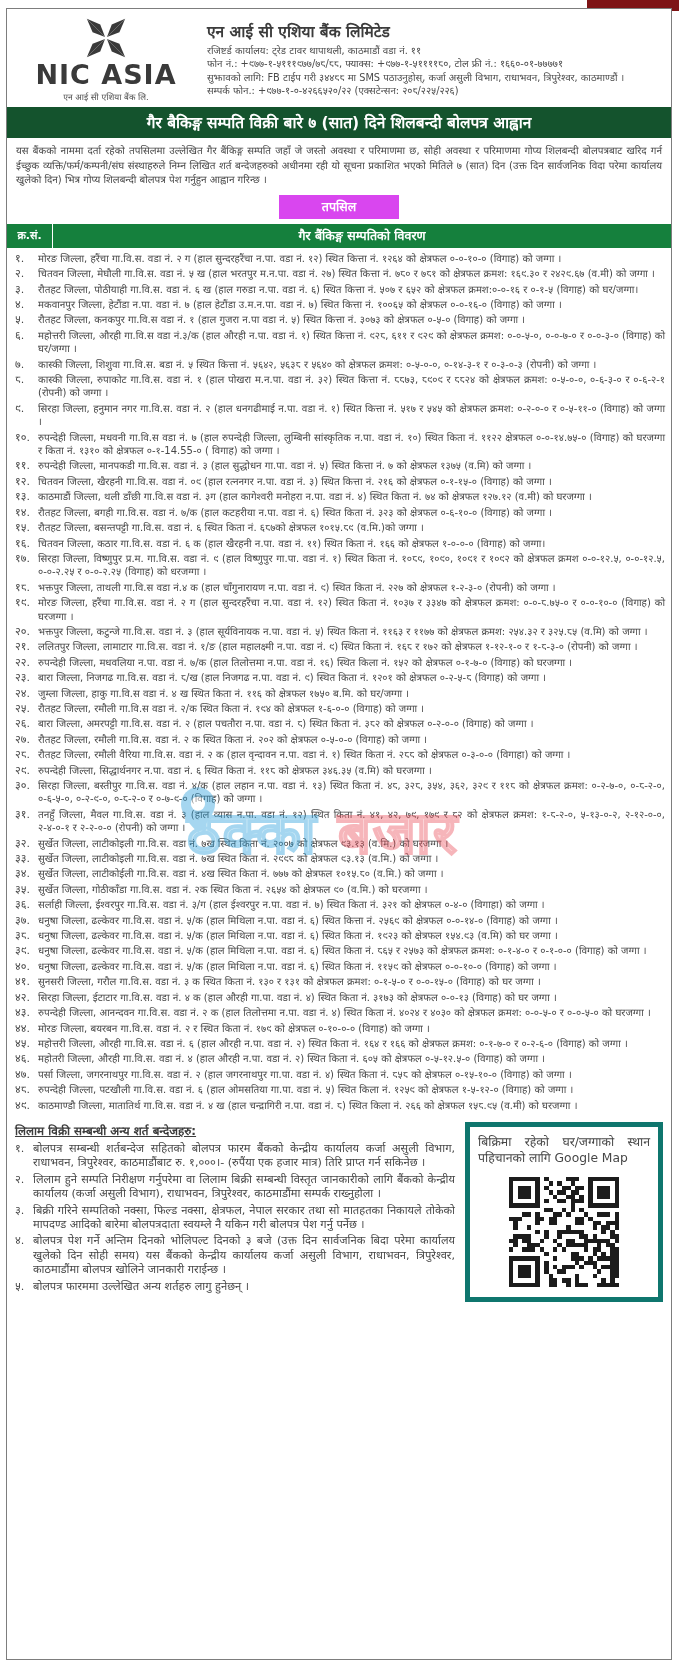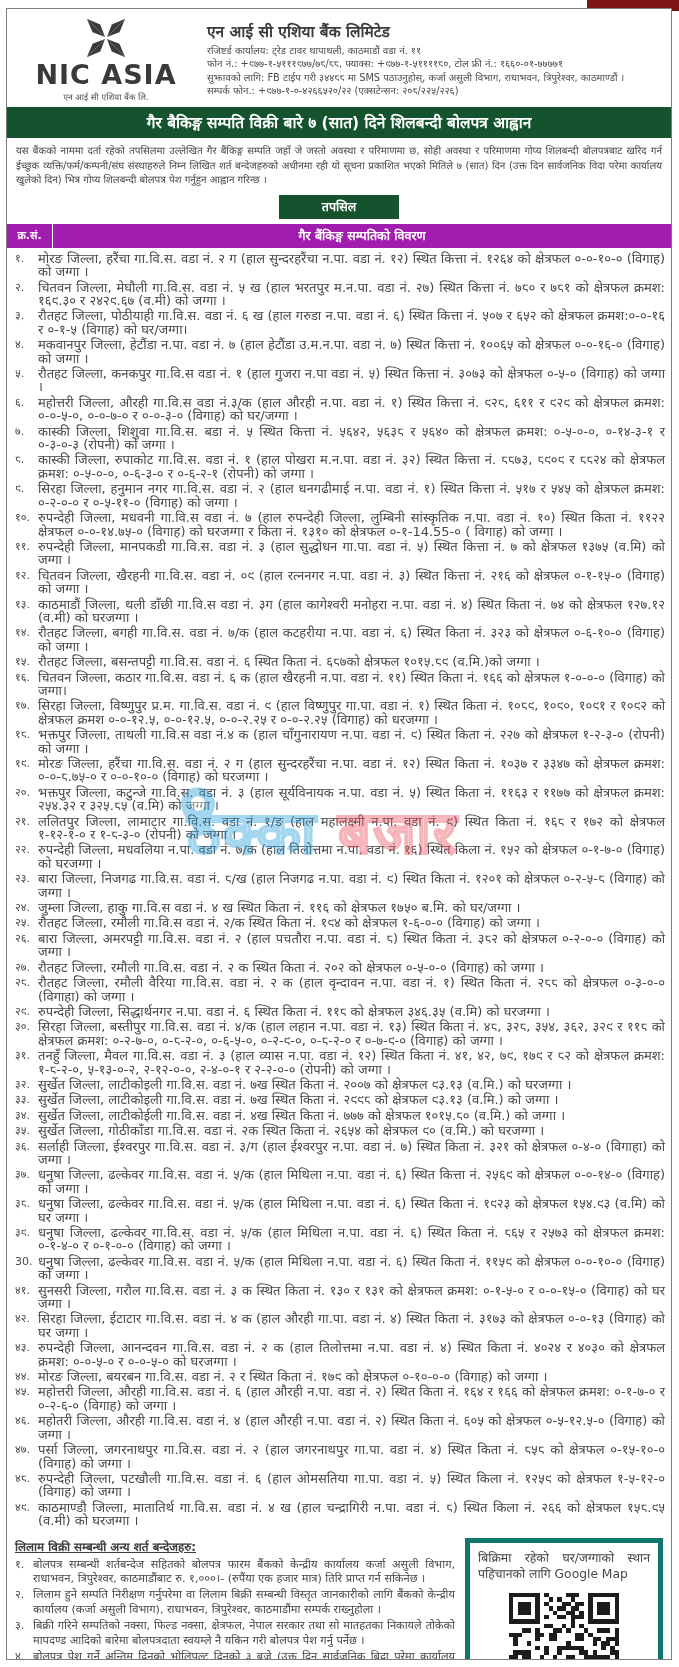--- a/index.html
+++ b/index.html
@@ -18,31 +18,31 @@
   .bank-name { font-size:15.5px; font-weight:bold; color:#3c3c3c; margin-bottom:2px; }
   .head-line { font-size:9.8px; line-height:13.5px; color:#4a4a4a; }
 
   
   .title-bar { background:#14532d; color:#fff; text-align:center; font-size:15.5px; font-weight:bold; padding:4px 2px 5px; }
 
   
   .intro { font-size:10px; line-height:14.6px; text-align:justify; color:#474747; padding:6px 9px 0; }
 
   
-  .tapsil-box { width:120px; margin:7px auto 0; background:#14532d; color:#fff; font-weight:bold; font-size:12.5px; text-align:center; padding:3px 0 4px; }
+  .tapsil-box { width:120px; margin:7px auto 0; background:#d946ef; color:#fff; font-weight:bold; font-size:12.5px; text-align:center; padding:3px 0 4px; }
 
   
   .ptable { margin:5px 0 0; }
-  .thead { display:flex; background:#a21caf; color:#fff; font-weight:bold; align-items:stretch; }
+  .thead { display:flex; background:#15803d; color:#fff; font-weight:bold; align-items:stretch; }
   .th-no { width:46px; flex:none; font-size:11px; text-align:center; padding:3px 0 4px; border-right:1px solid #ffffff; }
   .th-desc { flex:1; font-size:12.5px; text-align:center; padding:3px 0 4px; }
   .tbody { padding:4px 6px 2px 4px; }
   .prow { display:flex; margin-bottom:2px; color:#474747; }
   .prow .no { width:27px; flex:none; font-size:11px; line-height:13.4px; padding-left:4px; }
-  .prow .txt { flex:1; font-size:13px; line-height:13.4px; text-align:justify; }
+  .prow .txt { flex:1; font-size:10px; line-height:13.4px; text-align:justify; }
 
   
   .bottom { display:flex; padding:6px 8px 4px 8px; gap:10px; }
   .terms { flex:1; color:#474747; }
   .terms-heading { font-size:11.8px; font-weight:bold; text-decoration:underline; color:#3c3c3c; margin-bottom:4px; }
   .term { display:flex; margin-bottom:2px; }
   .term .no { width:18px; flex:none; font-size:11.2px; line-height:14.4px; }
   .term .txt { flex:1; font-size:11.2px; line-height:14.4px; text-align:justify; }
   .map-box { width:198px; flex:none; border:5px solid #0f766e; padding:7px 8px; align-self:flex-start; }
   .map-caption { font-size:12.3px; line-height:16px; color:#474747; text-align:justify; }
@@ -299,21 +299,21 @@
     <span class="no">३८.</span>
     <span class="txt">धनुषा जिल्ला, ढल्केवर गा.वि.स. वडा नं. ५/क (हाल मिथिला न.पा. वडा नं. ६) स्थित किता नं. १९२३ को क्षेत्रफल १५४.९३ (व.मि) को घर जग्गा ।</span>
   </div>
 
   <div class="prow">
     <span class="no">३९.</span>
     <span class="txt">धनुषा जिल्ला, ढल्केवर गा.वि.स. वडा नं. ५/क (हाल मिथिला न.पा. वडा नं. ६) स्थित किता नं. ८६५ र २५७३ को क्षेत्रफल क्रमश: ०-१-४-० र ०-१-०-० (विगाह) को जग्गा ।</span>
   </div>
 
   <div class="prow">
-    <span class="no">30.</span>
+    <span class="no">४०.</span>
     <span class="txt">धनुषा जिल्ला, ढल्केवर गा.वि.स. वडा नं. ५/क (हाल मिथिला न.पा. वडा नं. ६) स्थित किता नं. ११५९ को क्षेत्रफल ०-०-१०-० (विगाह) को जग्गा ।</span>
   </div>
 
   <div class="prow">
     <span class="no">४१.</span>
     <span class="txt">सुनसरी जिल्ला, गरौल गा.वि.स. वडा नं. ३ क स्थित किता नं. १३० र १३१ को क्षेत्रफल क्रमश: ०-१-५-० र ०-०-१५-० (विगाह) को घर जग्गा ।</span>
   </div>
 
   <div class="prow">
     <span class="no">४२.</span>

